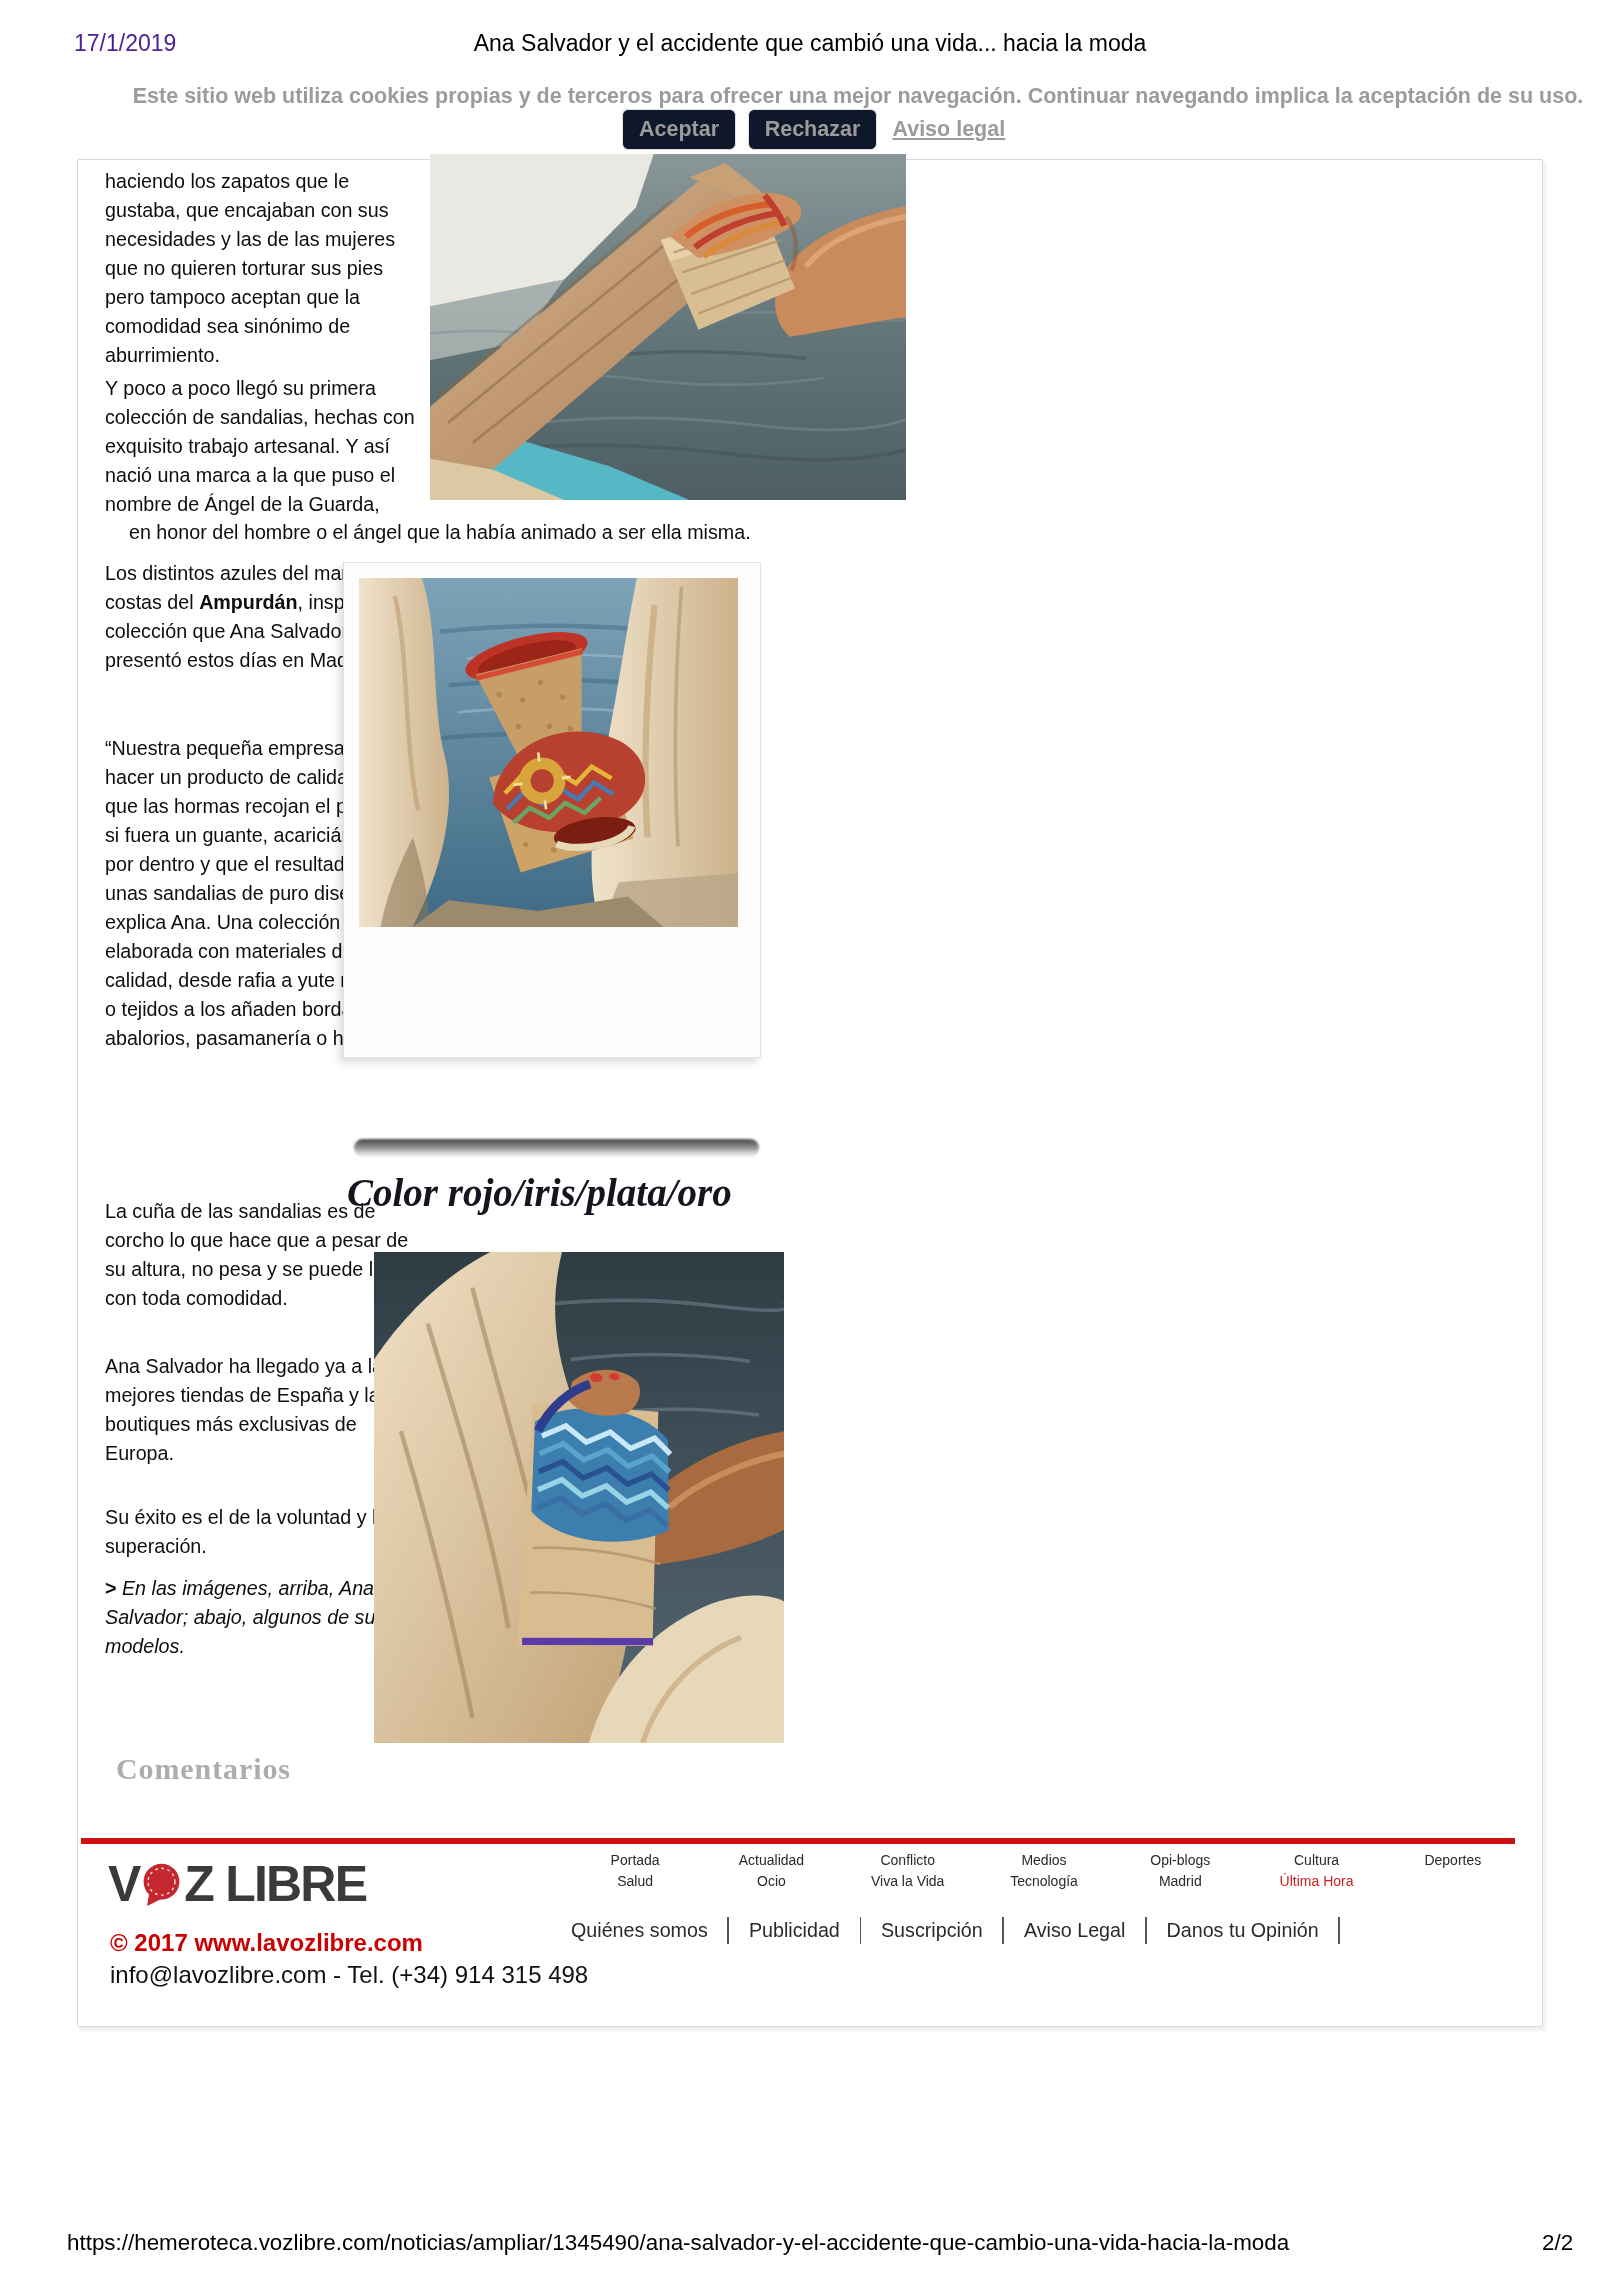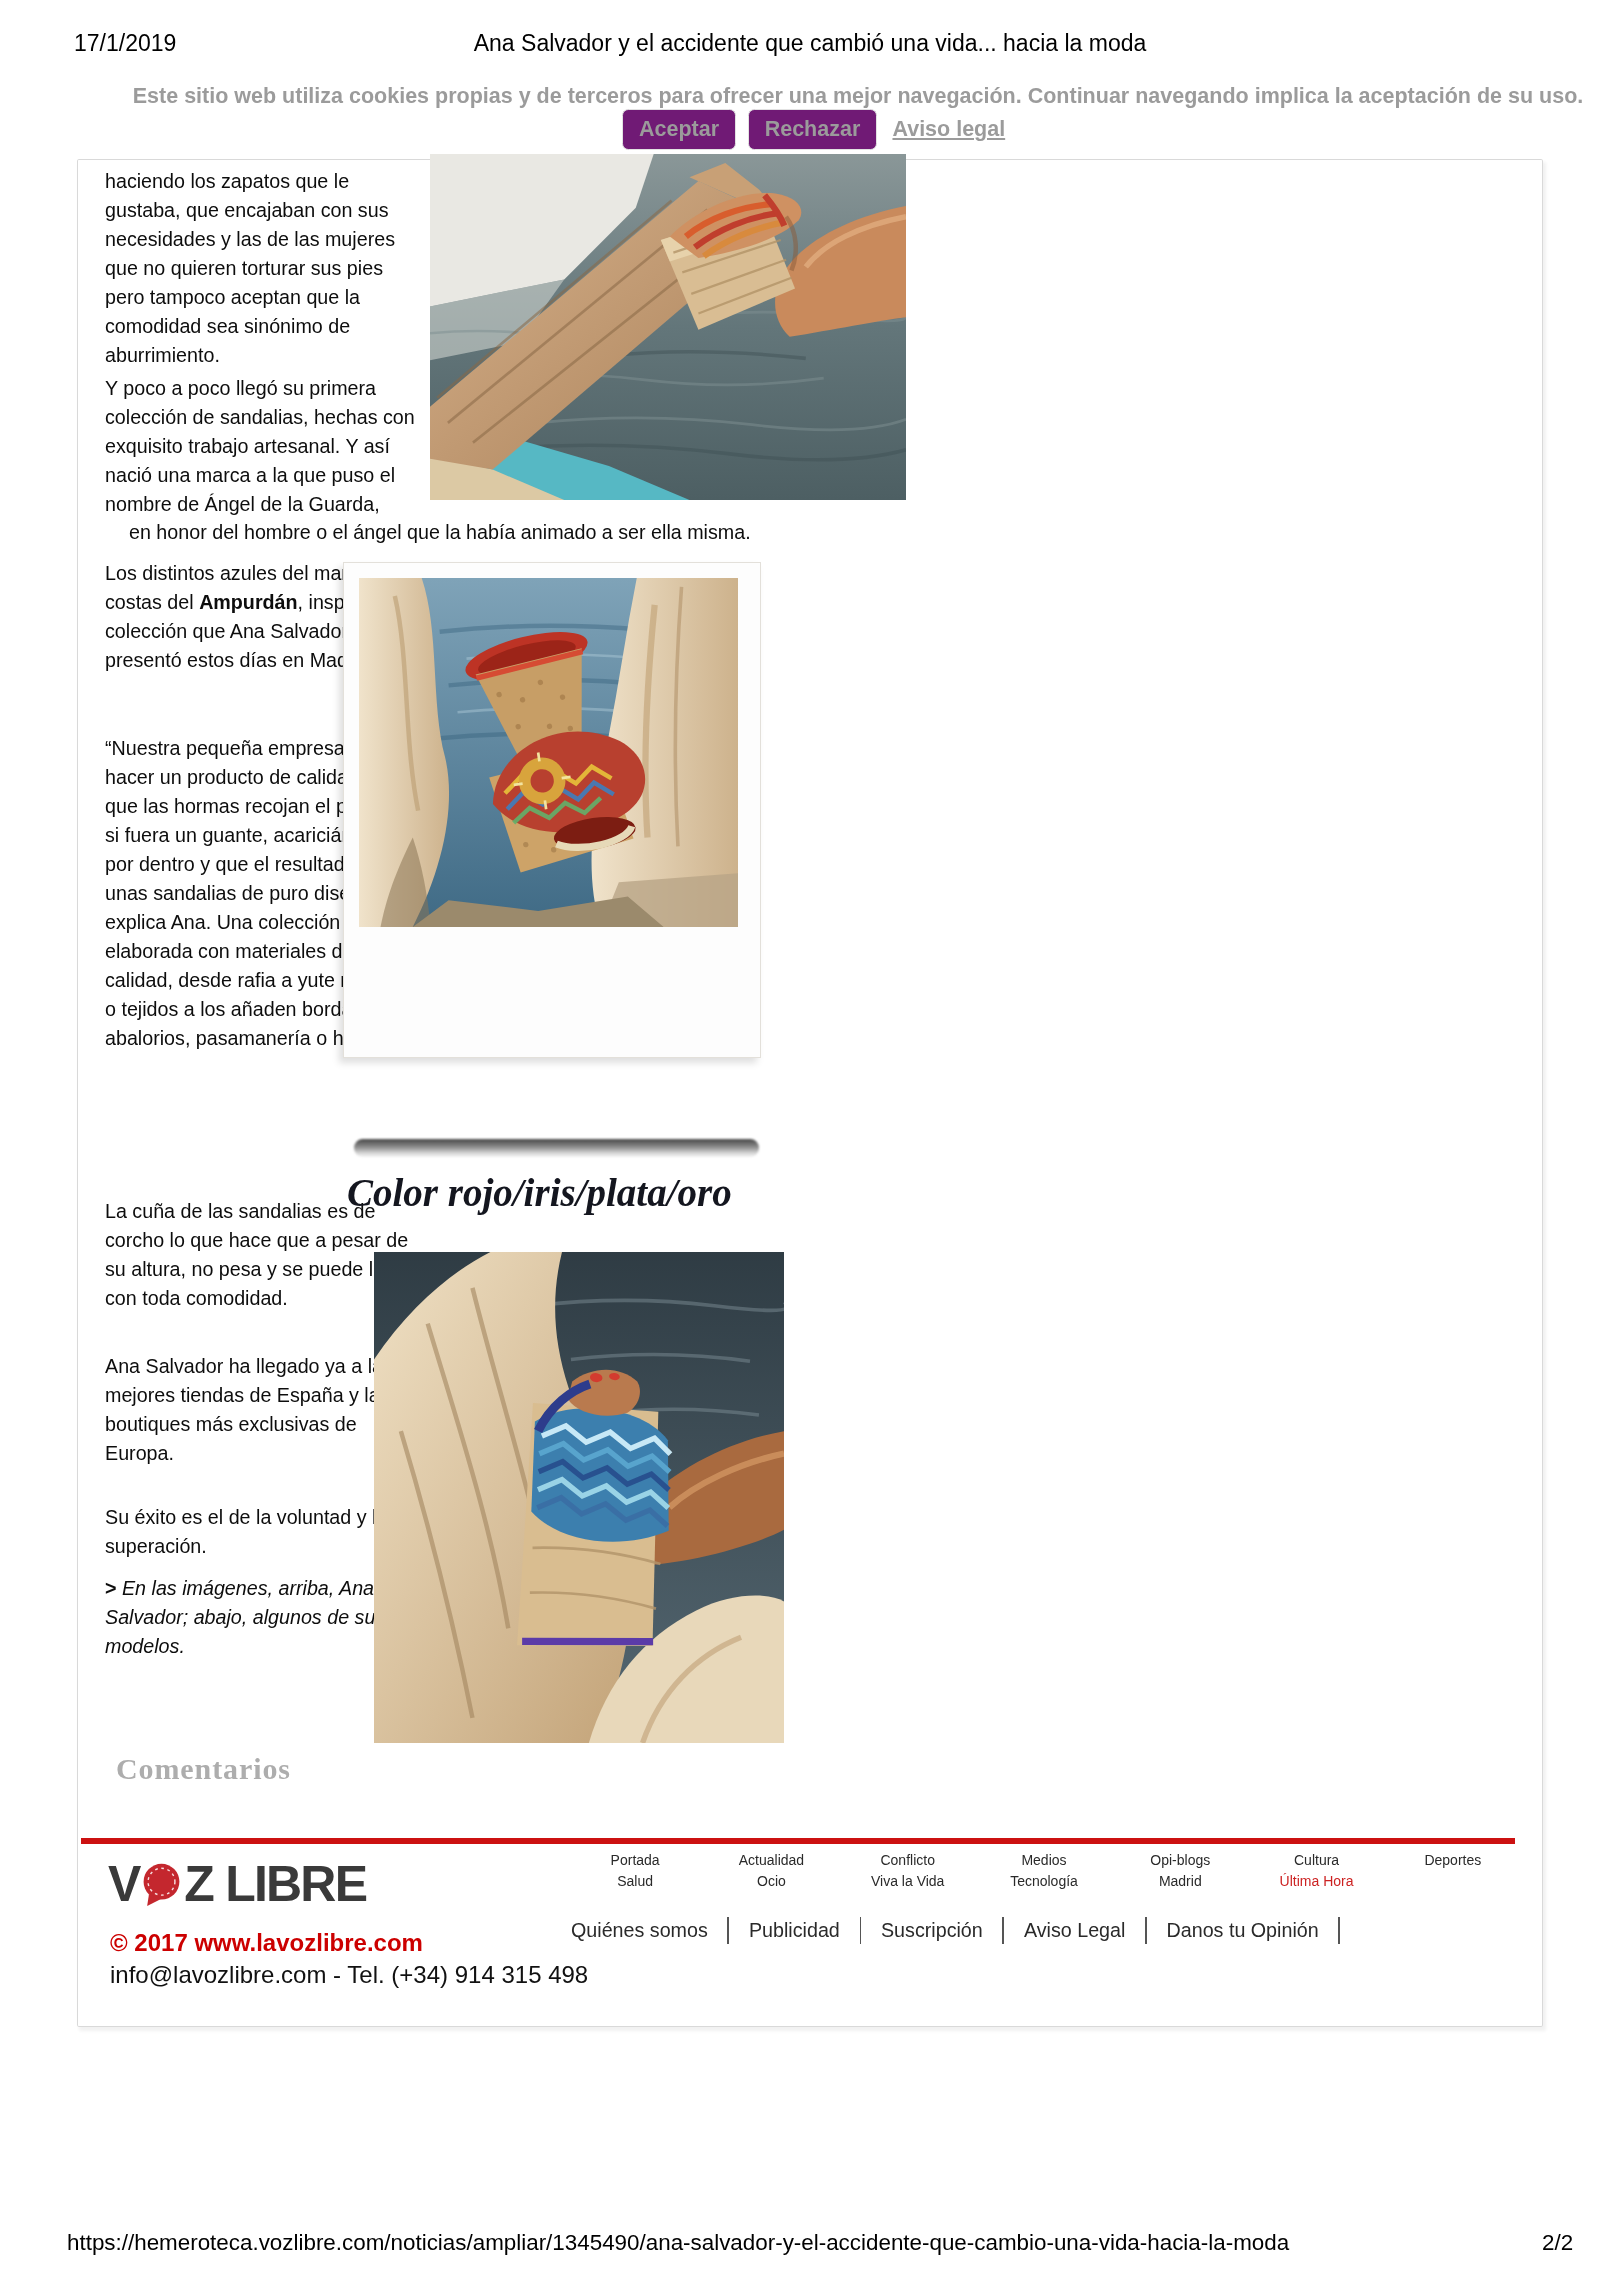--- a/index.html
+++ b/index.html
@@ -1,30 +1,30 @@
 <!DOCTYPE html>
 <html style="font-size:14.3px"><head>
 <meta charset="utf-8">
 <style>
   html,body{margin:0;padding:0;background:#fff;}
   .page{position:relative;width:1620px;height:2293px;background:#fff;
         font-family:"Liberation Sans",sans-serif;color:#111;overflow:hidden;}
 
   
-  .print-date{position:absolute;left:74px;top:30px;font-size:23px;color:#000000;}
+  .print-date{position:absolute;left:74px;top:30px;font-size:23px;color:#4c1d95;}
   .print-title{position:absolute;left:0;top:30px;width:1620px;text-align:center;font-size:23px;color:#000;}
   .url-line{position:absolute;left:67px;top:2230px;font-size:22.4px;color:#000;}
   .page-indicator{position:absolute;left:1542px;top:2230px;font-size:22.4px;color:#000;}
 
   
   .cookie-message{position:absolute;left:77px;top:84px;width:1466px;text-align:center;
                   font-size:21.5px;font-weight:bold;color:#9b9b9b;margin-left:48px;}
   .cookie-actions{position:absolute;left:622px;top:109px;display:flex;align-items:center;gap:11.6px;}
   .cookie-btn{font-family:"Liberation Sans",sans-serif;font-size:21.5px;font-weight:bold;color:#9b9b9b;
-              background:#701a75;border:1.8px solid #e2e2e2;border-radius:6.3px;padding:7.2px 16px;cursor:pointer;}
+              background:#0f172a;border:1.8px solid #e2e2e2;border-radius:6.3px;padding:7.2px 16px;cursor:pointer;}
   .cookie-link{font-size:21.5px;font-weight:bold;color:#9b9b9b;text-decoration:underline;cursor:pointer;margin-left:3.6px;}
 
   
   .content-box{position:absolute;left:77px;top:159px;width:1464px;height:1866px;
                border:1.8px solid #d9d9d9;border-radius:1.8px;background:#fff;
                box-shadow:2.7px 3.6px 3.6px rgba(0,0,0,0.06);}
 
   .body-text{position:absolute;left:105px;width:311px;margin:0;font-size:19.7px;line-height:29px;color:#0d0d0d;}
   .body-text.wide{width:725px;margin-left:24px;}
   .body-text.italic{font-style:italic;}

